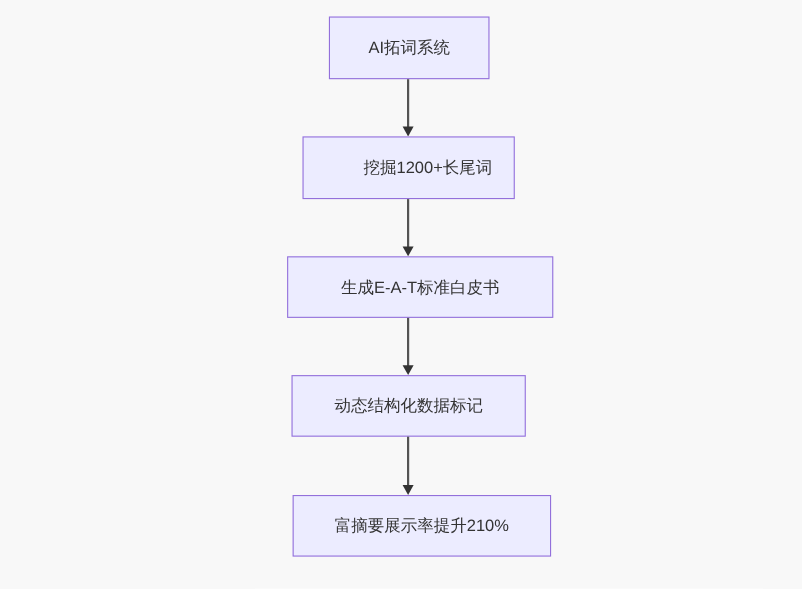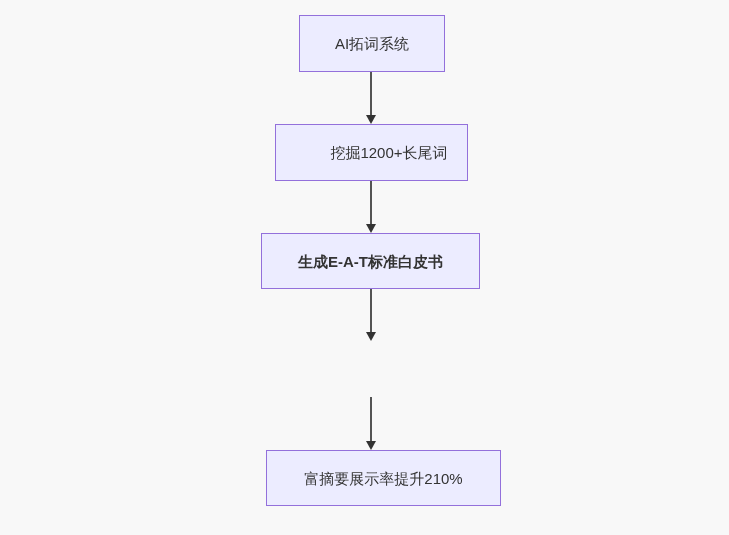--- a/index.html
+++ b/index.html
@@ -23,21 +23,21 @@
     font-size: 15px;
     line-height: 1;
     display: flex;
     align-items: center;
     justify-content: center;
     text-align: center;
     white-space: nowrap;
   }
   .node-1 { left: 299px; top: 15px;  width: 146px; height: 57px; }
   .node-2 { left: 275px; top: 124px; width: 193px; height: 57px; padding-left: 35px; }
-  .node-3 { left: 261px; top: 233px; width: 219px; height: 56px; font-weight: bold; }
+  .node-3 { left: 261px; top: 233px; width: 242px; height: 56px; }
   .node-4 { left: 265px; top: 341px; width: 213px; height: 56px; }
   .node-5 { left: 253px; top: 450px; width: 235px; height: 56px; margin-left: 13px; }
 
   .edge {
     position: absolute;
     left: 366px;          
     width: 10px;
   }
   .edge-1 { top: 72px;  height: 52px; }
   .edge-2 { top: 181px; height: 52px; }
@@ -88,20 +88,23 @@
 
   <div class="node node-3">
     <span>生成E-A-T标准白皮书</span>
   </div>
 
   <div class="edge edge-3">
     <div class="shaft"></div>
     <div class="head"></div>
   </div>
 
+  <div class="node node-4">
+    <span>动态结构化数据标记</span>
+  </div>
 
   <div class="edge edge-4">
     <div class="shaft"></div>
     <div class="head"></div>
   </div>
 
   <div class="node node-5">
     <span>富摘要展示率提升210%</span>
   </div>
 

